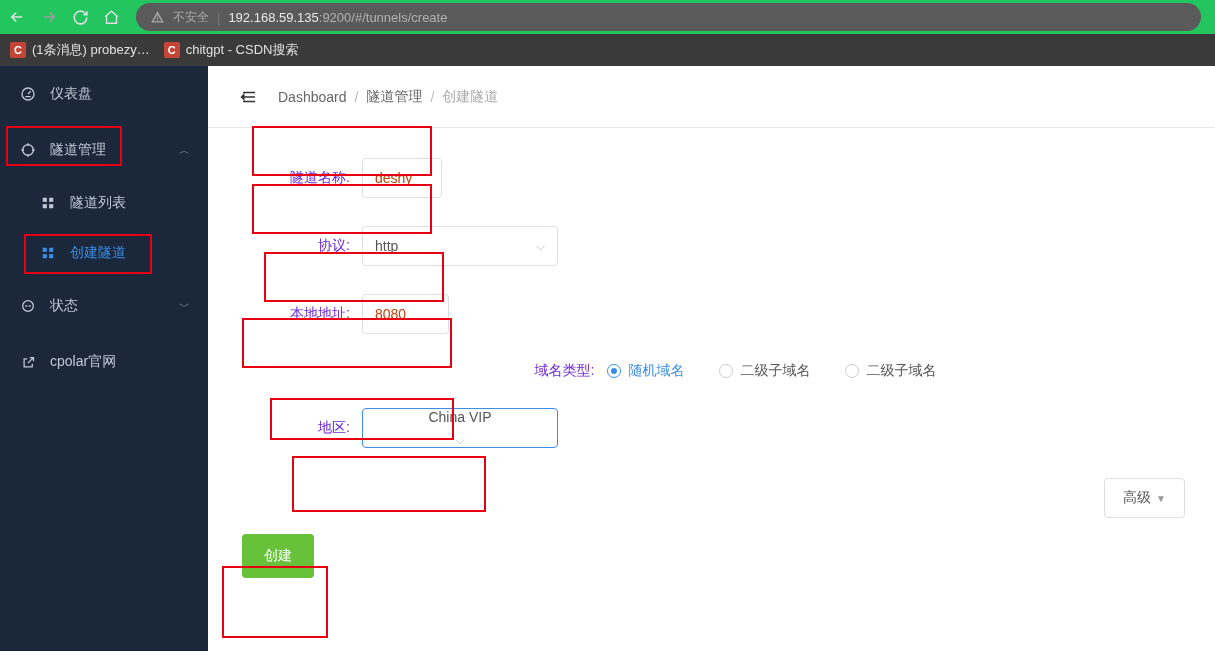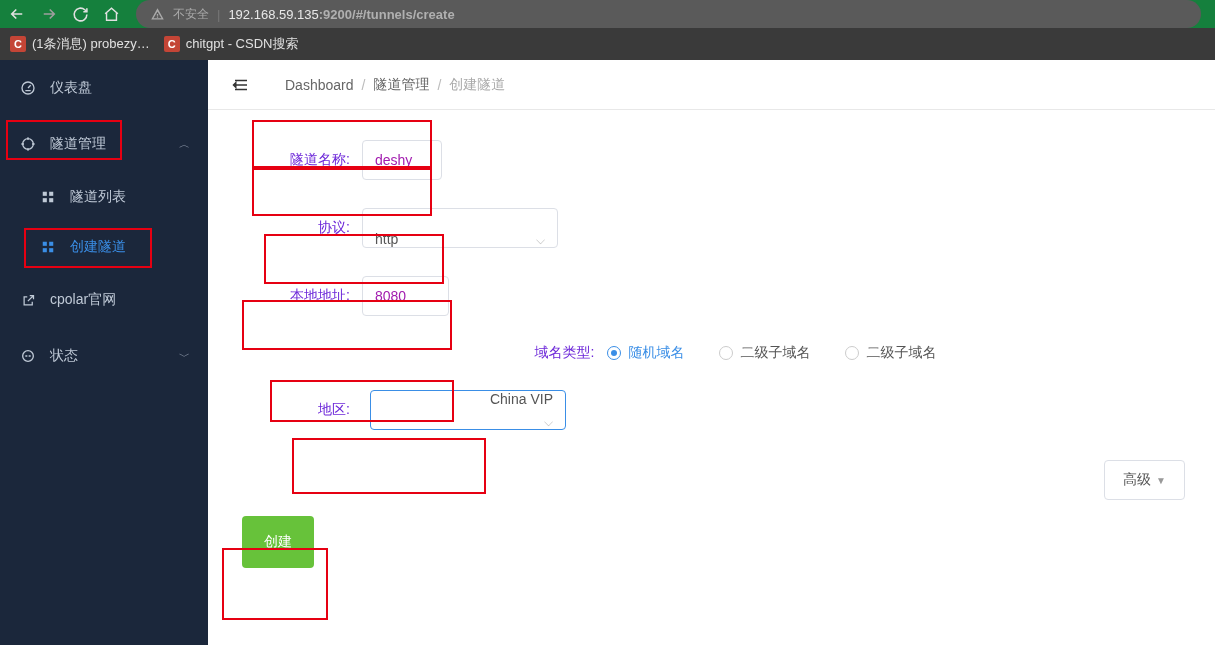--- a/index.html
+++ b/index.html
@@ -1,27 +1,27 @@
 <!DOCTYPE html>
 <html><head>
   <meta charset="utf-8">
   <style>
     * { margin: 0; padding: 0; box-sizing: border-box; font-family: -apple-system, BlinkMacSystemFont, "Segoe UI", "PingFang SC", "Microsoft YaHei", sans-serif; }
     body { background: #fff; width: 1215px; height: 657px; overflow: hidden; }
     
     
-    .browser-bar { background: #15803d; height: 28px; display: flex; align-items: center; padding: 0 8px; gap: 10px; }
+    .browser-bar { background: #22c55e; height: 34px; display: flex; align-items: center; padding: 0 8px; gap: 10px; }
     .nav-btns { display: flex; gap: 14px; align-items: center; color: #9e9e9e; }
     .nav-btn { cursor: pointer; display: flex; align-items: center; }
     .nav-btn.active { color: #e0e0e0; }
     .addr-bar { flex: 1; display: flex; align-items: center; background: #5a5a5a; border-radius: 20px; height: 28px; padding: 0 14px; gap: 8px; color: #aaa; font-size: 13px; margin-left: 6px; margin-right: 6px; }
     .addr-bar .secure-label { font-size: 12px; }
     .addr-bar .sep { color: #777; }
     .addr-bar .url { color: #e8e8e8; }
-    .addr-bar .url-path { color: #b0b0b0; font-weight: bold; }
+    .addr-bar .url-path { color: #b0b0b0; }
     
     
     .bookmark-bar { background: #3a3a3a; height: 32px; display: flex; align-items: center; padding: 0 10px; gap: 14px; }
     .bookmark { display: flex; align-items: center; gap: 6px; color: #e0e0e0; font-size: 13px; cursor: pointer; }
     .bookmark-icon { width: 16px; height: 16px; background: #c44536; border-radius: 2px; display: flex; align-items: center; justify-content: center; color: #fff; font-size: 11px; font-weight: bold; }
     
     
     .app { display: flex; height: calc(657px - 72px); }
     
     
@@ -30,46 +30,46 @@
     .sidebar-item.sub { padding-left: 40px; height: 50px; }
     .sidebar-item.active { color: #3a8ee6; }
     .sidebar-item .chev { position: absolute; right: 18px; font-size: 11px; color: #8a94a6; }
     .sidebar-icon { width: 16px; display: flex; align-items: center; justify-content: center; }
     
     
     .hl { border: 2px solid #e60012; position: absolute; pointer-events: none; z-index: 10; }
     
     
     .main { flex: 1; background: #fff; position: relative; }
-    .breadcrumb-row { display: flex; align-items: center; height: 50px; padding: 0 24px; border-bottom: 1px solid #e8e8e8; gap: 35px; font-size: 14px; color: #666; }
+    .breadcrumb-row { display: flex; align-items: center; height: 62px; padding: 0 32px; border-bottom: 1px solid #e8e8e8; gap: 20px; font-size: 14px; color: #666; }
     .breadcrumb-row .collapse-icon { cursor: pointer; color: #333; }
     .breadcrumb { display: flex; gap: 8px; align-items: center; }
     .breadcrumb .sep { color: #bbb; }
     .breadcrumb .cur { color: #aaa; }
     
     .form-area { padding: 30px 34px; position: relative; }
     .form-row { display: flex; align-items: center; margin-bottom: 28px; }
     .form-label { width: 120px; text-align: right; font-size: 14px; color: #6d28d9; padding-right: 12px; }
-    .form-input { height: 40px; border: 1px solid #dcdfe6; border-radius: 4px; padding: 0 12px; font-size: 14px; color: #a21caf; min-width: 80px; }
-    .form-select { height: 40px; border: 1px solid #dcdfe6; border-radius: 4px; padding: 0 12px; font-size: 14px; color: #555; display: flex; align-items: flex-end; justify-content: space-between; width: 196px; cursor: pointer; }
+    .form-input { height: 40px; border: 1px solid #dcdfe6; border-radius: 4px; padding: 0 12px; font-size: 14px; color: #c2410c; min-width: 80px; }
+    .form-select { height: 40px; border: 1px solid #dcdfe6; border-radius: 4px; padding: 0 12px; font-size: 14px; color: #555; display: flex; align-items: center; justify-content: space-between; width: 196px; cursor: pointer; }
     .form-select.highlight { border-color: #3a8ee6; flex-direction: column; }
     .form-select .chev-down { color: #bbb; font-size: 12px; }
     
     .radio-group { display: flex; gap: 34px; align-items: center; }
     .radio-item { display: flex; align-items: center; gap: 8px; font-size: 14px; color: #555; cursor: pointer; }
     .radio-item.checked { color: #3a8ee6; }
     .radio-circle { width: 14px; height: 14px; border-radius: 50%; border: 1px solid #ccc; display: flex; align-items: center; justify-content: center; }
     .radio-item.checked .radio-circle { border-color: #3a8ee6; }
     .radio-item.checked .radio-circle::after { content: ''; width: 6px; height: 6px; background: #3a8ee6; border-radius: 50%; }
     
     .advanced-btn { position: absolute; right: 30px; top: 350px; }
     .btn-default { height: 40px; padding: 0 18px; border: 1px solid #dcdfe6; border-radius: 4px; background: #fff; font-size: 14px; color: #555; cursor: pointer; display: inline-flex; align-items: center; gap: 5px; }
     .btn-default .caret { font-size: 10px; color: #999; }
     
-    .btn-primary { height: 52px; padding: 0 22px; background: #67c23a; color: #fff; border: none; border-radius: 4px; font-size: 14px; cursor: pointer; }
+    .btn-primary { height: 44px; padding: 0 22px; background: #67c23a; color: #fff; border: none; border-radius: 4px; font-size: 14px; cursor: pointer; }
     
     svg { display: block; }
   </style>
 </head>
 <body>
 
 <div class="browser-bar">
   <div class="nav-btns">
     <span class="nav-btn active">
       <svg width="18" height="18" viewBox="0 0 24 24" fill="none" stroke="currentColor" stroke-width="2.2">
@@ -155,35 +155,35 @@
             <rect x="3" y="3" width="7" height="7"></rect>
             <rect x="14" y="3" width="7" height="7"></rect>
             <rect x="3" y="14" width="7" height="7"></rect>
             <rect x="14" y="14" width="7" height="7"></rect>
           </svg>
       </span>
       <span>创建隧道</span>
     </div>
     <div class="sidebar-item">
       <span class="sidebar-icon">
-        <svg width="15" height="15" viewBox="0 0 24 24" fill="none" stroke="currentColor" stroke-width="2">
-            <path d="M14 4h6v6M20 4l-9 9M18 14v5H5V6h5"></path>
-          </svg>
-      </span>
-      <span>cpolar官网</span>
-    </div>
-    <div class="sidebar-item">
-      <span class="sidebar-icon">
         <svg width="16" height="16" viewBox="0 0 24 24" fill="none" stroke="currentColor" stroke-width="2">
             <circle cx="12" cy="12" r="8"></circle>
             <path d="M8 12h3M13 12h3"></path>
           </svg>
       </span>
       <span>状态</span>
       <span class="chev">﹀</span>
+    </div>
+    <div class="sidebar-item">
+      <span class="sidebar-icon">
+        <svg width="15" height="15" viewBox="0 0 24 24" fill="none" stroke="currentColor" stroke-width="2">
+            <path d="M14 4h6v6M20 4l-9 9M18 14v5H5V6h5"></path>
+          </svg>
+      </span>
+      <span>cpolar官网</span>
     </div>
 
     <div class="hl" style="left:6px; top:60px; width:116px; height:40px;"></div>
     <div class="hl" style="left:24px; top:168px; width:128px; height:40px;"></div>
   </div>
 
   <div class="main">
     <div class="breadcrumb-row">
       <span class="collapse-icon">
         <svg width="18" height="16" viewBox="0 0 24 20" fill="none" stroke="currentColor" stroke-width="2">
@@ -230,21 +230,21 @@
             <span class="radio-circle"></span>
             <span>二级子域名</span>
           </div>
           <div class="radio-item">
             <span class="radio-circle"></span>
             <span>二级子域名</span>
           </div>
         </div>
       </div>
 
-      <div class="form-row" style="margin-top:6px;gap:8px;">
+      <div class="form-row" style="margin-top:6px;">
         <label class="form-label">地区:</label>
         <div class="form-select highlight">
           <span>China VIP</span>
           <span class="chev-down">⌵</span>
         </div>
       </div>
 
       <div class="advanced-btn">
         <button class="btn-default">
           <span>高级</span>

